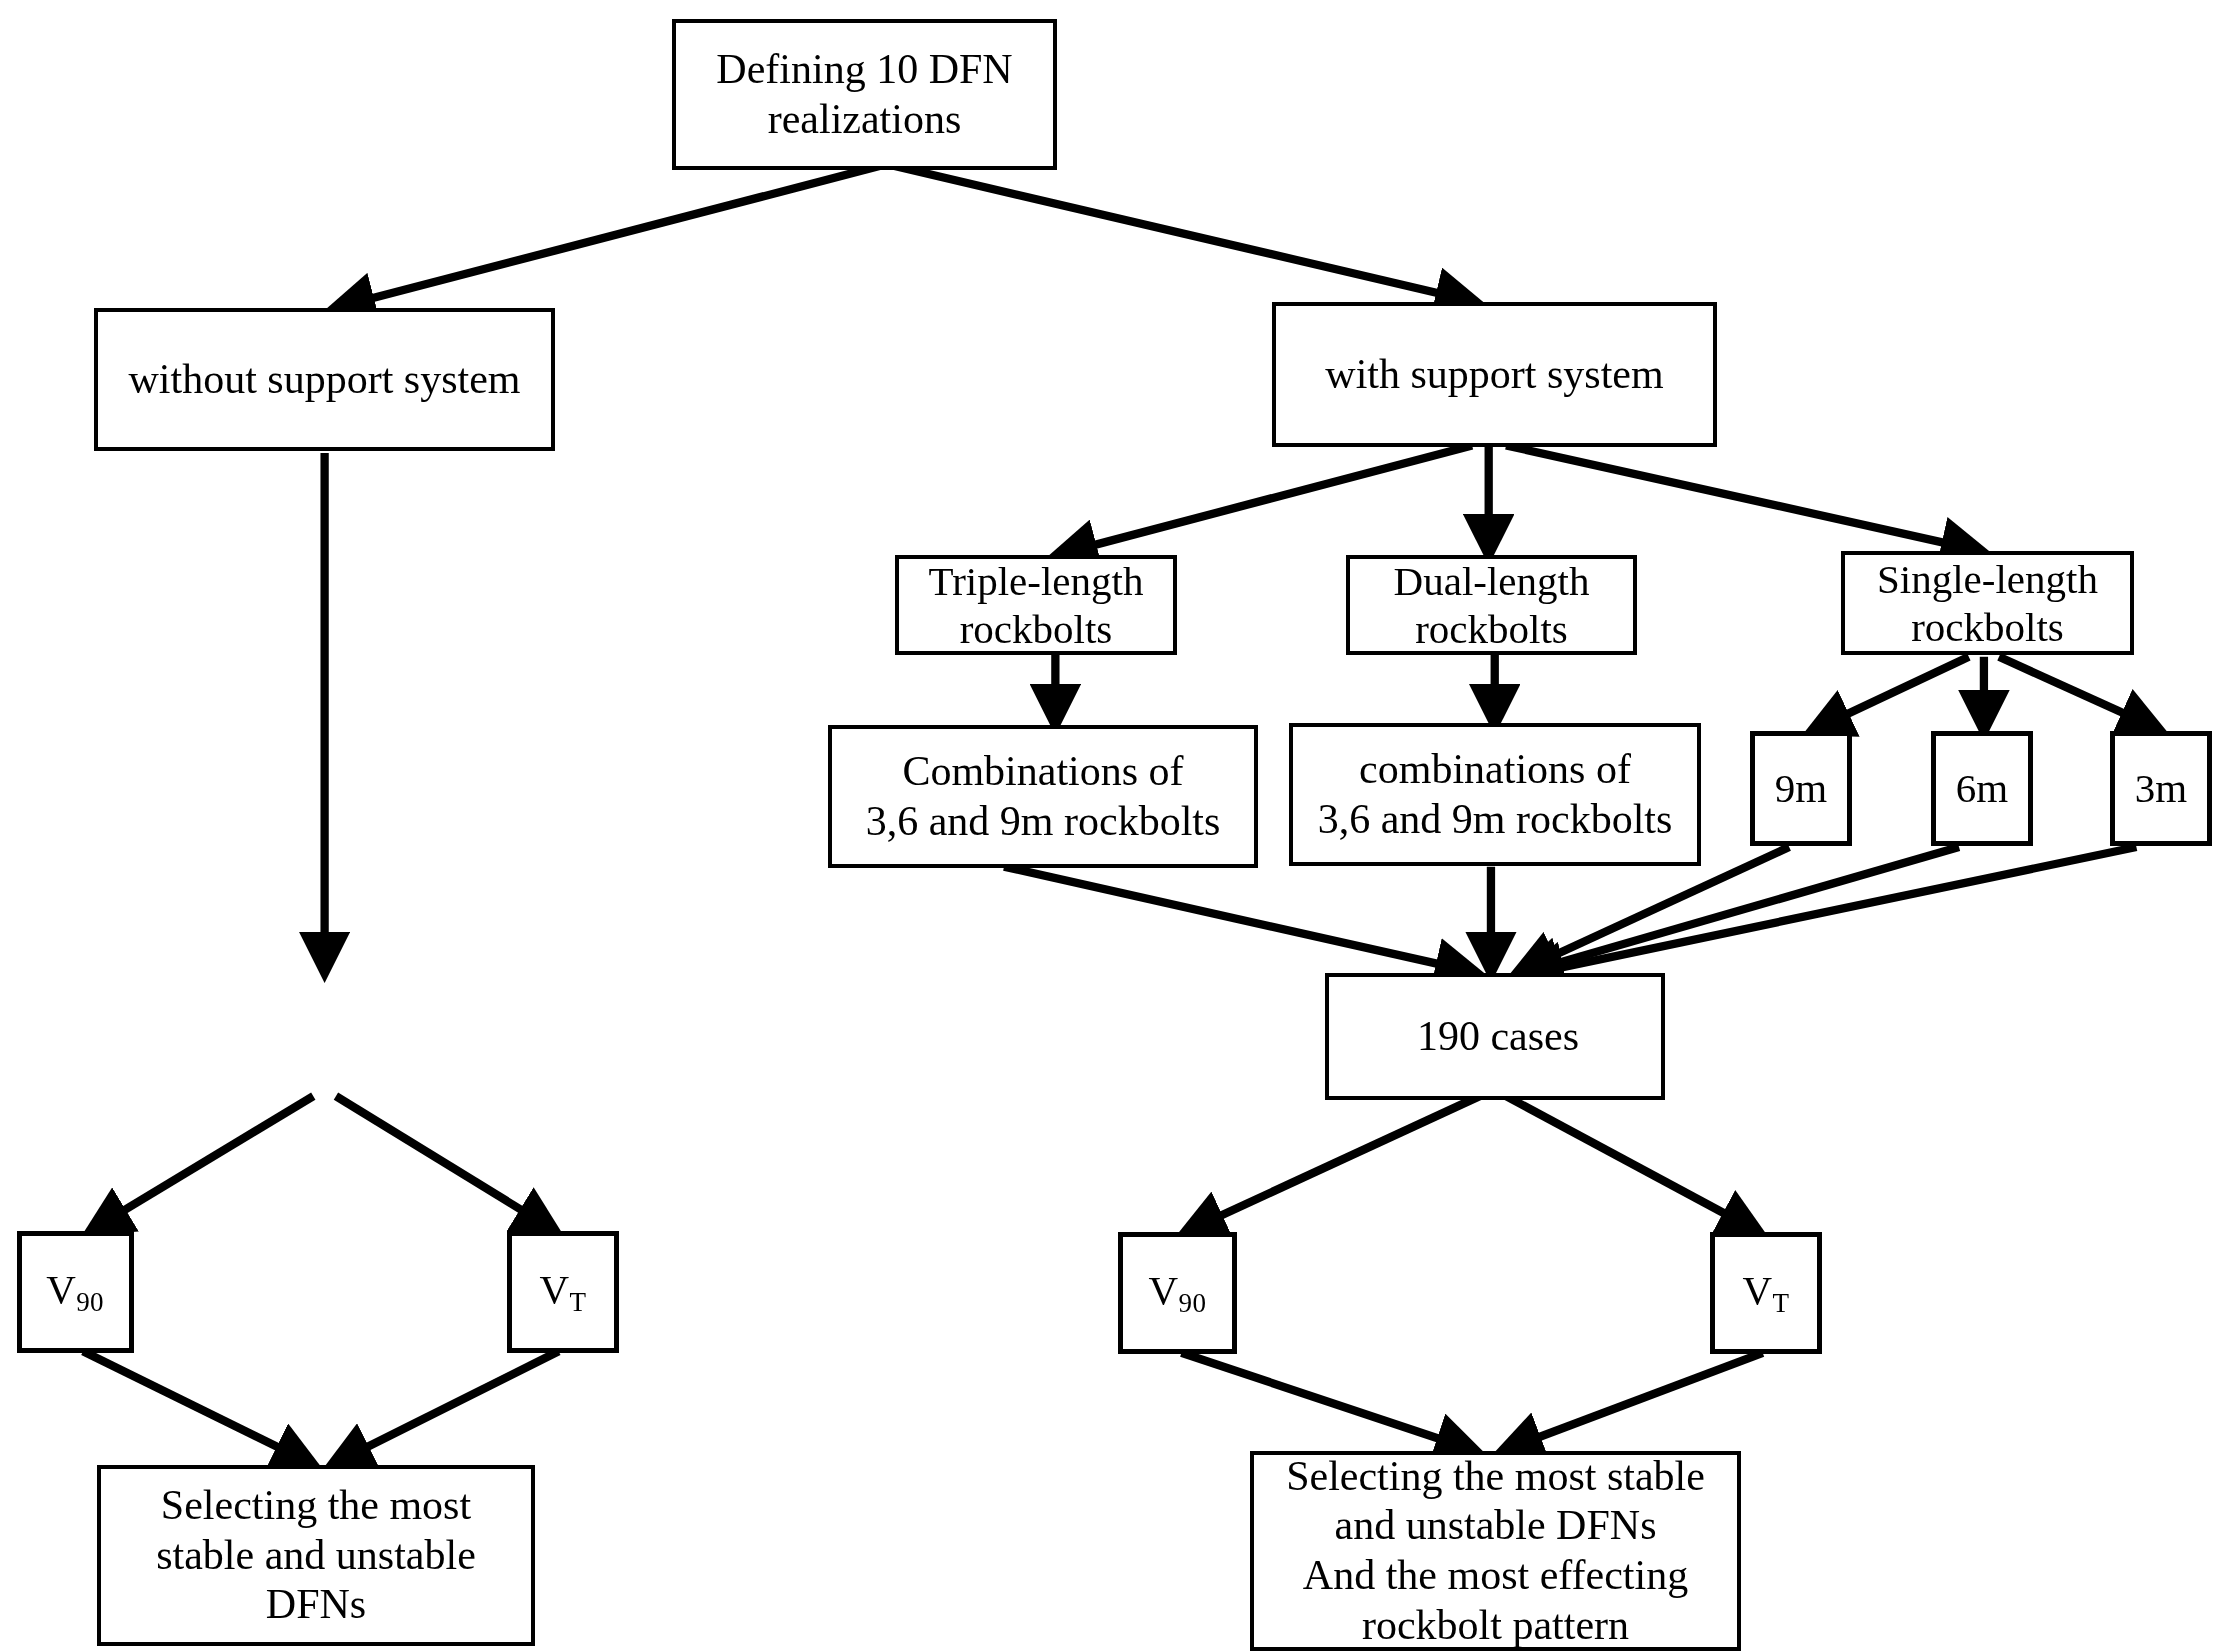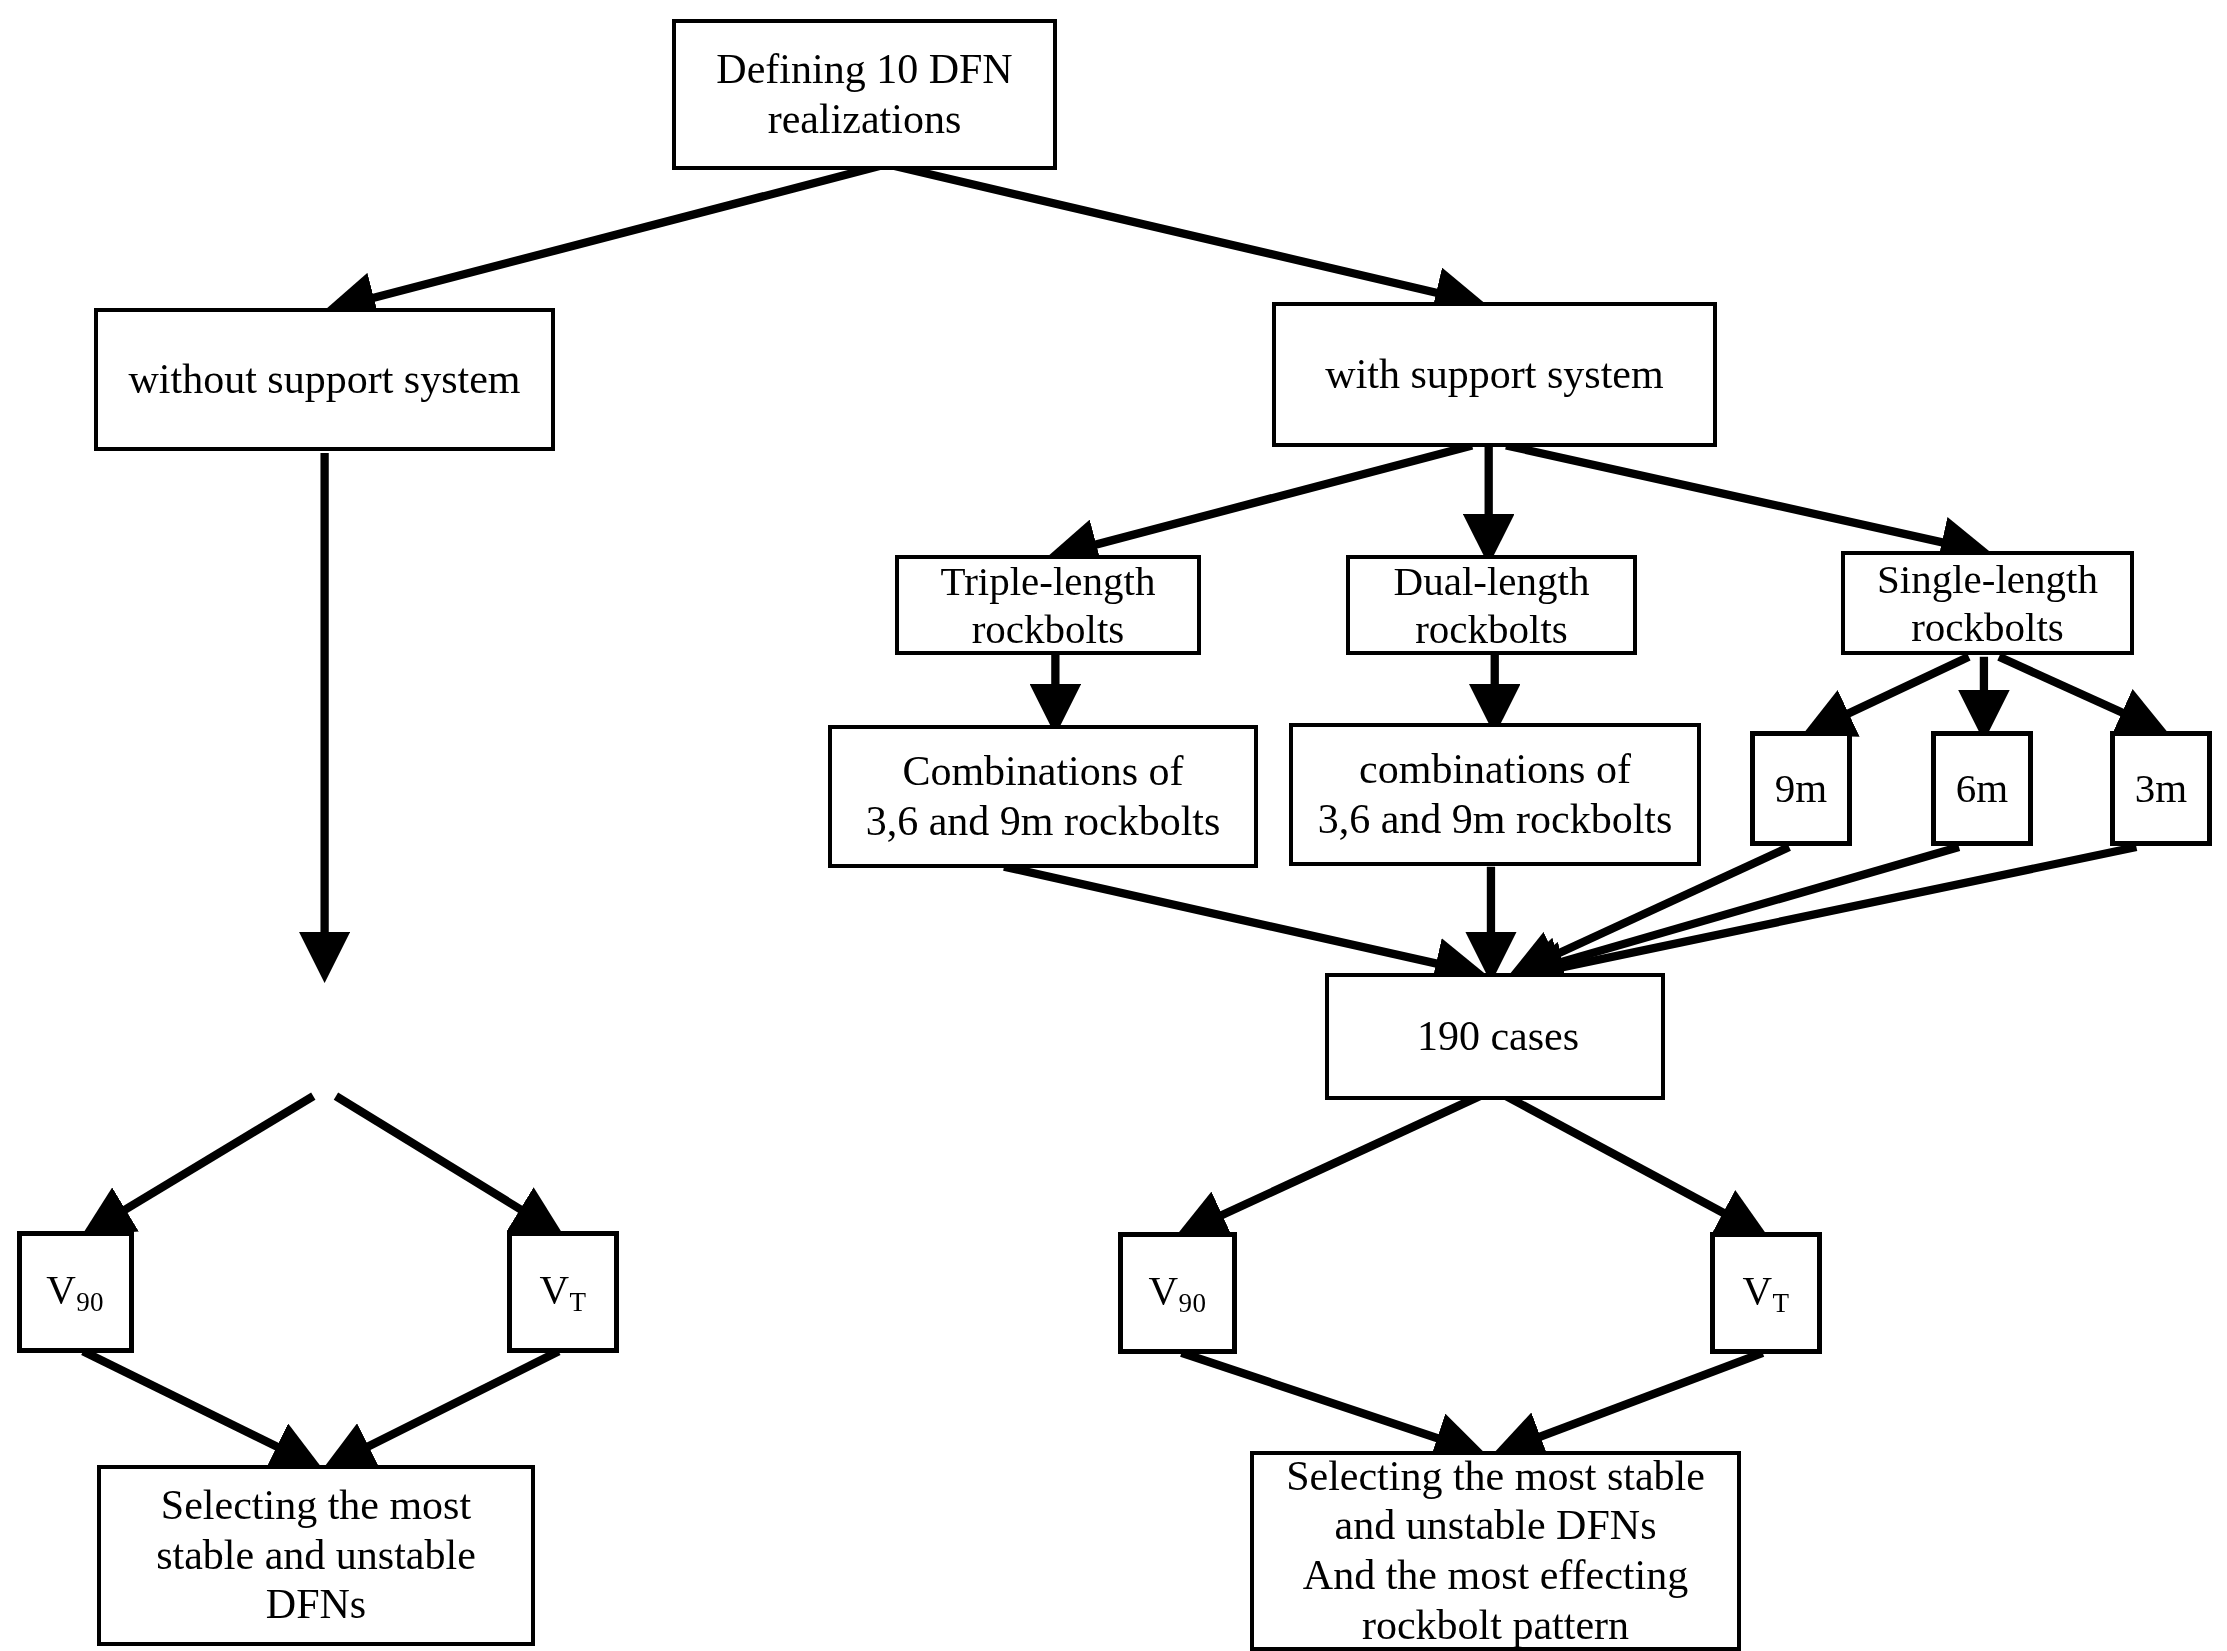--- a/index.html
+++ b/index.html
@@ -105,21 +105,21 @@
   </div>
 
   <div class="node" style="left:1272px; top:302px; width:445px; height:145px;">
     <span class="label">with support system</span>
   </div>
 
   <div class="node" style="left:94px; top:308px; width:461px; height:143px;">
     <span class="label">without support system</span>
   </div>
 
-  <div class="node small" style="left:895px; top:555px; width:306px; height:100px;">
+  <div class="node small" style="left:895px; top:555px; width:282px; height:100px;">
     <span class="label">Triple-length
 rockbolts</span>
   </div>
 
   <div class="node small" style="left:1346px; top:555px; width:291px; height:100px;">
     <span class="label">Dual-length
 rockbolts</span>
   </div>
 
   <div class="node small" style="left:1841px; top:551px; width:293px; height:104px;">

